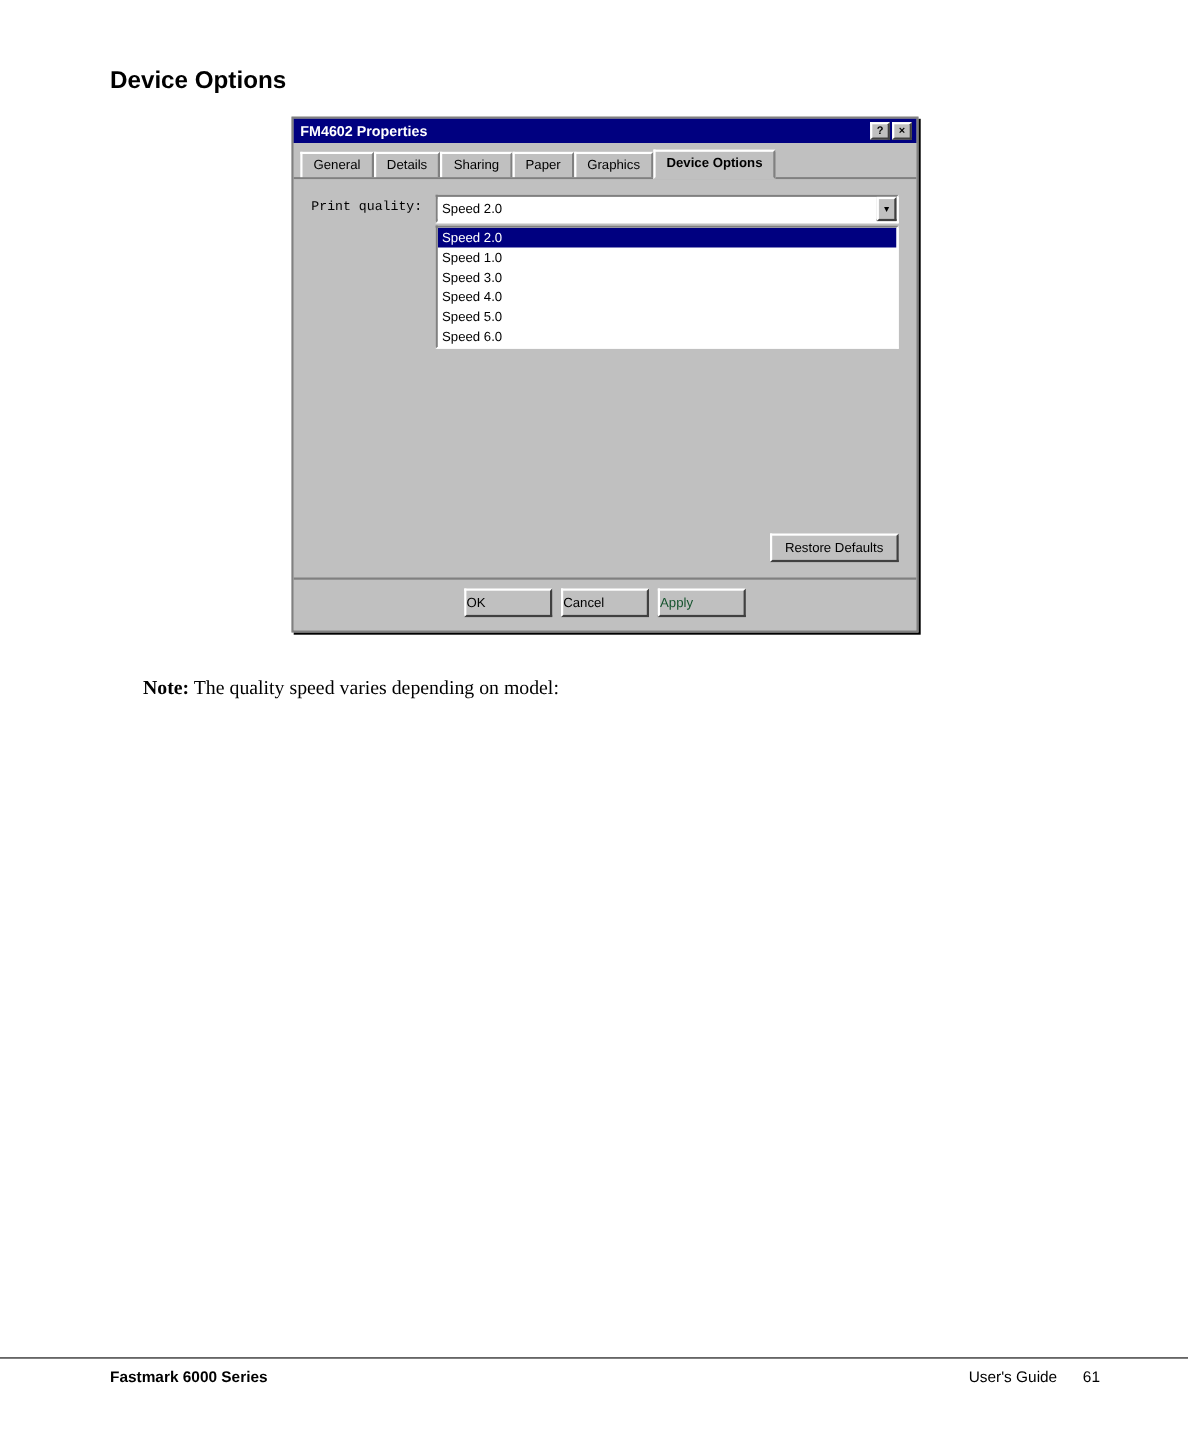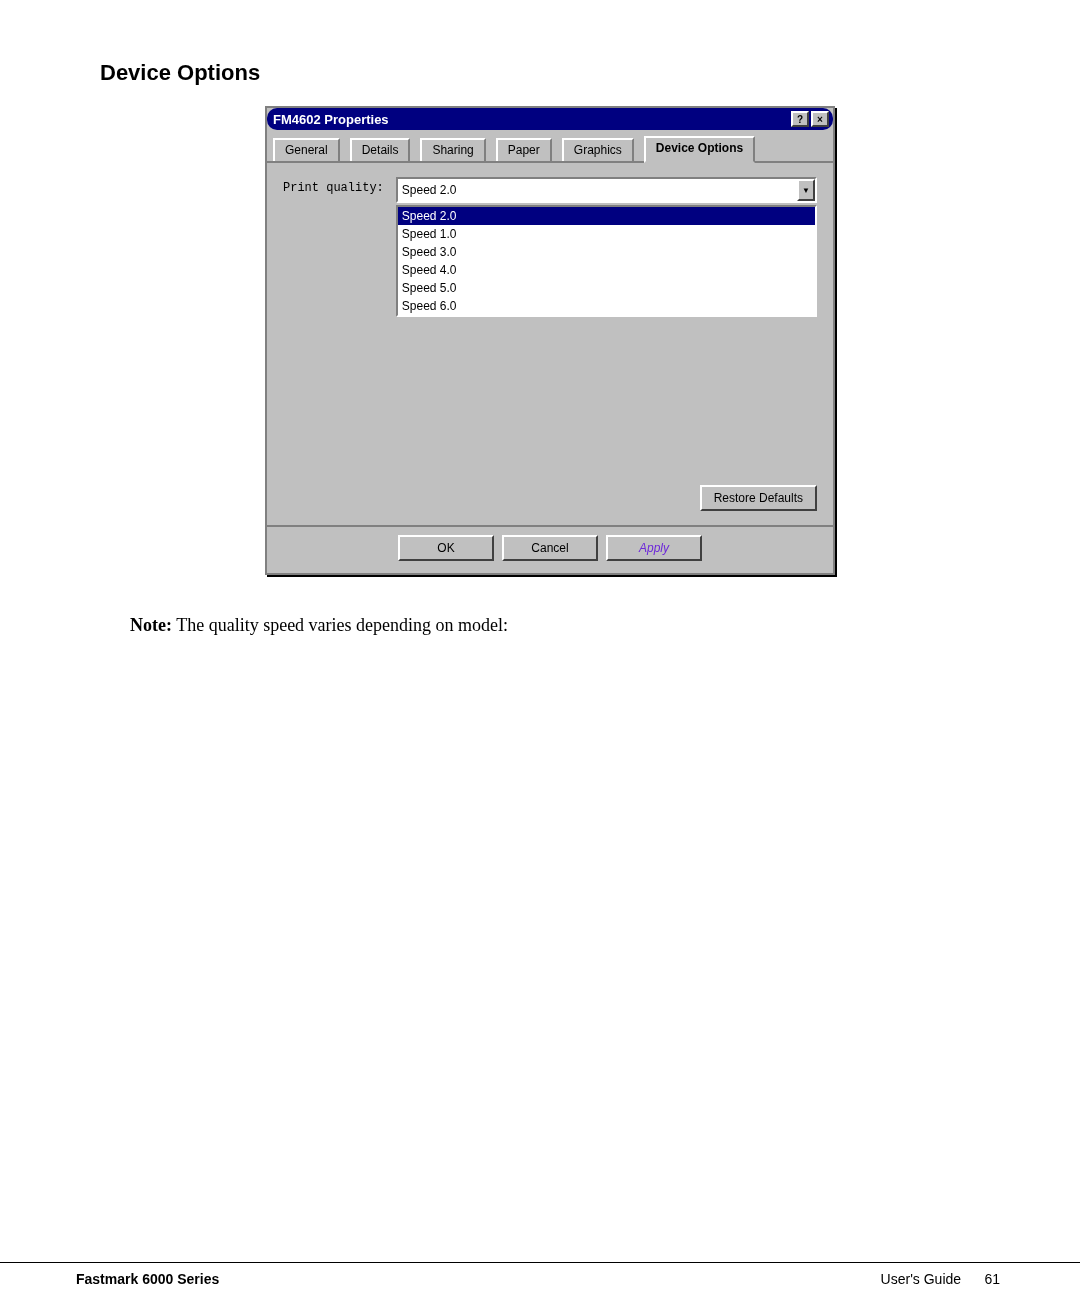--- a/index.html
+++ b/index.html
@@ -48,21 +48,20 @@
     .title-bar {
       background: #000080;
       color: #ffffff;
       display: flex;
       align-items: center;
       justify-content: space-between;
       padding: 3px 4px 3px 6px;
       font-family: Arial, Helvetica, sans-serif;
       font-size: 13px;
       font-weight: bold;
-      border-radius: 10px;
     }
 
     .title-bar-buttons {
       display: flex;
       gap: 2px;
     }
 
     .title-bar-btn {
       width: 18px;
       height: 16px;
@@ -81,21 +80,21 @@
       color: #000000;
     }
 
     
     .tab-strip {
       background: #c0c0c0;
       display: flex;
       align-items: flex-end;
       padding: 6px 6px 0 6px;
       border-bottom: 2px solid #808080;
-      gap: 10px;
+      gap: 0;
     }
 
     .tab {
       padding: 3px 10px 4px 10px;
       font-family: Arial, Helvetica, sans-serif;
       font-size: 12px;
       background: #c0c0c0;
       border-top: 2px solid #ffffff;
       border-left: 2px solid #ffffff;
       border-right: 2px solid #808080;
@@ -239,49 +238,48 @@
     .footer-btn {
       padding: 4px 0;
       font-family: Arial, Helvetica, sans-serif;
       font-size: 12px;
       background: #c0c0c0;
       border-top: 2px solid #ffffff;
       border-left: 2px solid #ffffff;
       border-right: 2px solid #404040;
       border-bottom: 2px solid #404040;
       cursor: pointer;
-      width: 96px;
-      text-align: center;
+      width: 80px;
+      text-align: left;
     }
 
     .footer-btn.disabled {
-      color: #6d28d9;
+      color: #14532d;
       cursor: default;
-      font-style: italic;
     }
 
     
     .note-text {
       font-family: 'Times New Roman', Times, serif;
       font-size: 18px;
       margin-top: 10px;
       margin-left: 30px;
     }
 
     .note-bold {
       font-weight: bold;
     }
 
     
     .page-footer {
       position: absolute;
-      bottom: 24px;
+      bottom: 52px;
       left: 0;
       right: 0;
-      padding: 0 80px 0 76px;
+      padding: 0 80px 0 100px;
       display: flex;
       justify-content: space-between;
       align-items: center;
       border-top: 1px solid #000000;
       padding-top: 8px;
     }
 
     .footer-left {
       font-family: Arial, Helvetica, sans-serif;
       font-size: 14px;

